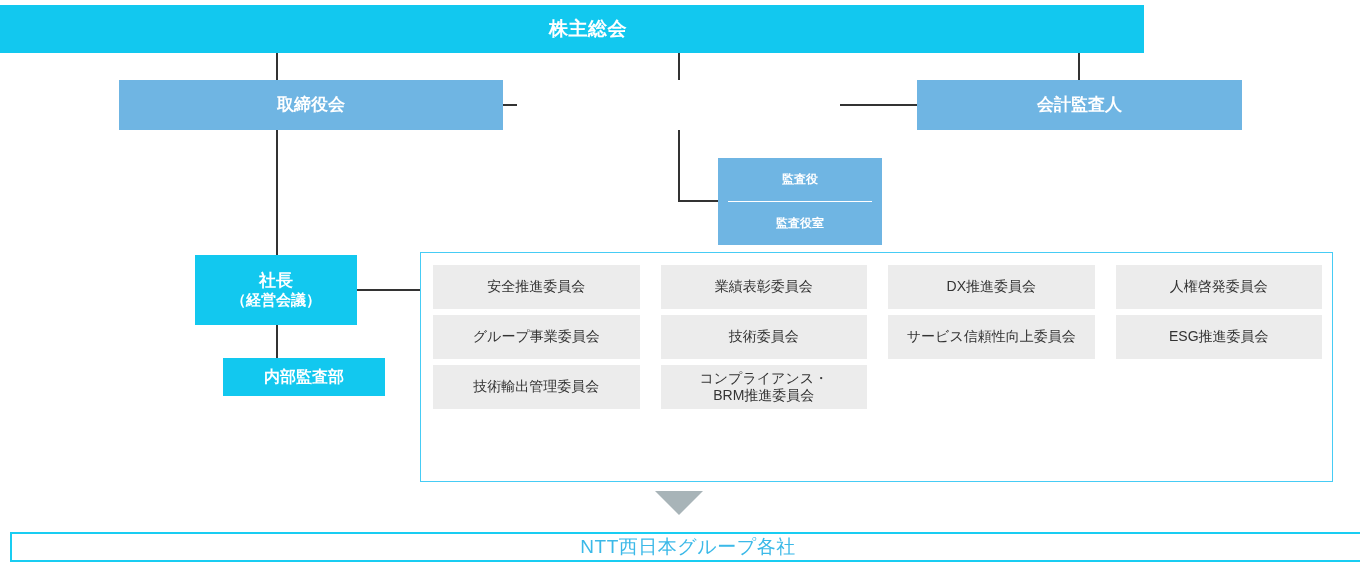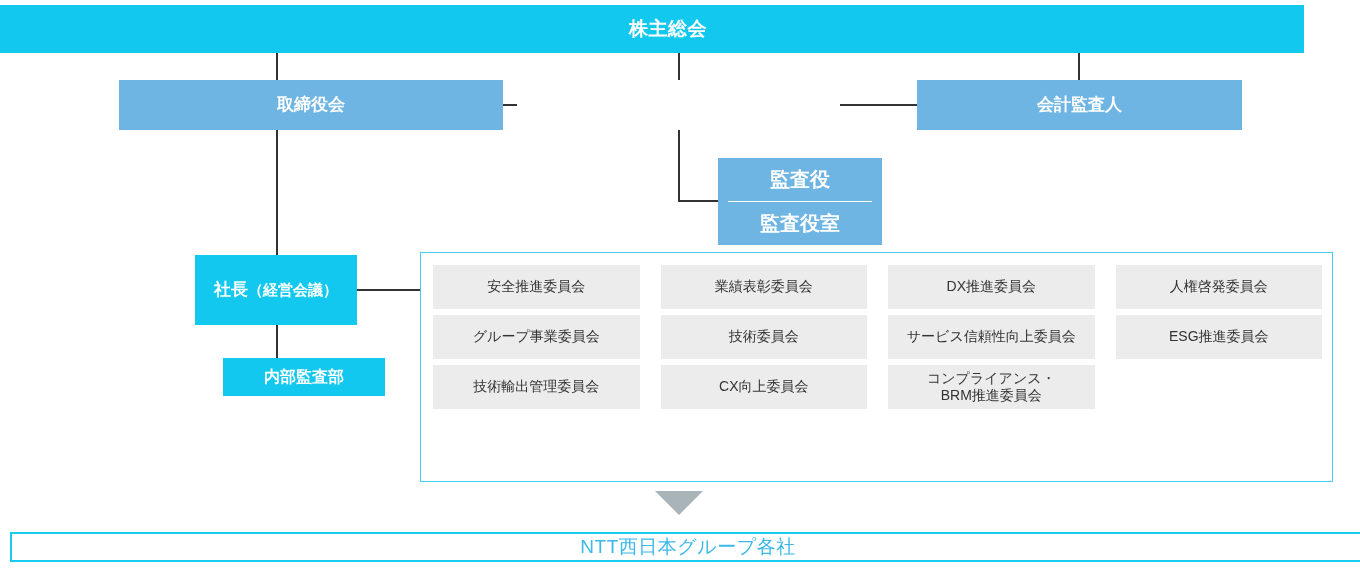--- a/index.html
+++ b/index.html
@@ -19,46 +19,46 @@
     align-items:center;
     justify-content:center;
     text-align:center;
     color:#ffffff;
     line-height:1.25;
   }
   .box.cyan{background:#12c8ef;}
   .box.blue{background:#6fb5e3;}
 
   .topbar{
-    left:0;top:5px;width:1304px;height:48px;
+    left:0;top:5px;width:1144px;height:48px;
     font-size:19px;font-weight:bold;letter-spacing:.5px;padding-left:32px;
   }
 
   .row2{top:80px;height:50px;font-size:17px;font-weight:bold;}
   #box-torishimari{left:119px;width:384px;}
   #box-kansayakukai{left:517px;width:323px;}
   #box-kaikei{left:917px;width:325px;}
 
   
   .stack{
     position:absolute;left:718px;top:158px;width:164px;height:87px;
     background:#6fb5e3;box-sizing:border-box;
     display:flex;flex-direction:column;
   }
   .stack .cell{
     flex:1;display:flex;align-items:center;justify-content:center;
-    color:#fff;font-size:20px;font-weight:bold;
+    color:#fff;font-size:12px;font-weight:bold;
   }
   .stack .divider{
     height:1px;background:#ffffff;margin:0 10px;
   }
 
   #box-shacho{
     left:195px;top:255px;width:162px;height:70px;
-    font-size:17px;font-weight:bold;flex-direction:row;
+    font-size:17px;font-weight:bold;flex-direction:column;
   }
   #box-shacho .l1{font-size:17px;}
   #box-shacho .l2{font-size:15px;}
 
   #box-naibu{
     left:195px;top:358px;width:162px;height:38px;
     font-size:16px;font-weight:bold;margin-left:28px;
   }
 
   
@@ -151,21 +151,20 @@
     <div id="committee-grid">
         <div class="committee">安全推進委員会</div>
         <div class="committee">業績表彰委員会</div>
         <div class="committee">DX推進委員会</div>
         <div class="committee">人権啓発委員会</div>
         <div class="committee">グループ事業委員会</div>
         <div class="committee">技術委員会</div>
         <div class="committee">サービス信頼性向上委員会</div>
         <div class="committee">ESG推進委員会</div>
         <div class="committee">技術輸出管理委員会</div>
-        <div class="committee">CX向上委員会</div>
         <div class="committee">コンプライアンス・<br>BRM推進委員会</div>
         <div class="committee empty"></div>
         <div class="committee empty"></div>
         <div class="committee empty"></div>
       </div>
   </div>
 
   <div id="down-arrow"></div>
 
   <div id="bottombar">NTT西日本グループ各社</div>

